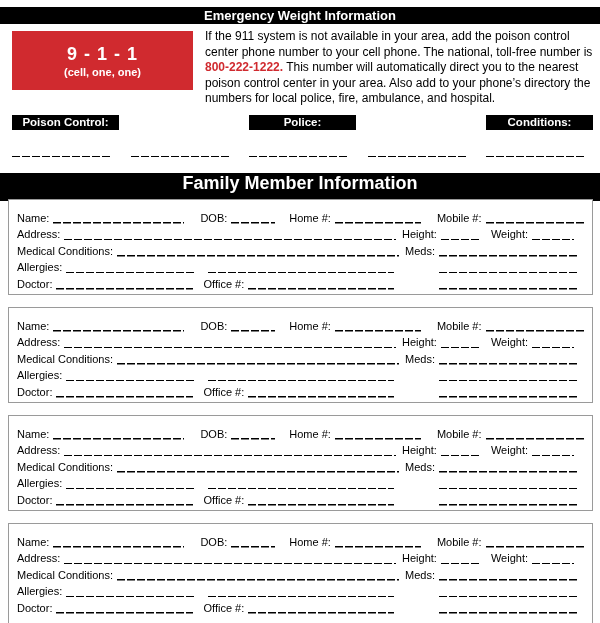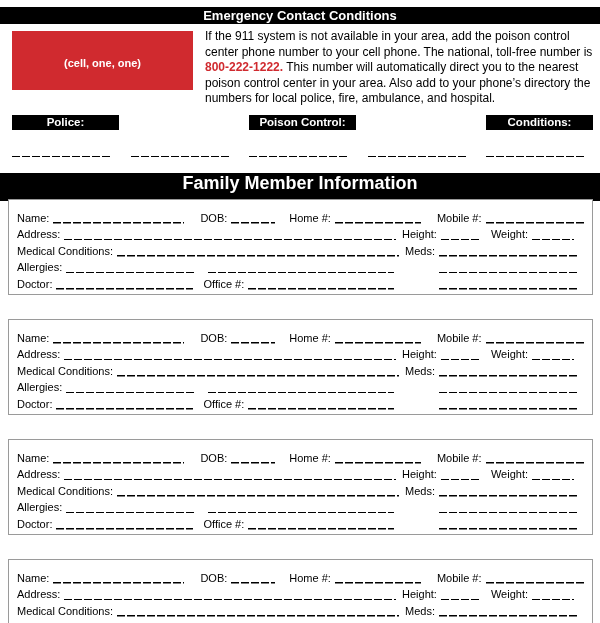--- a/index.html
+++ b/index.html
@@ -36,48 +36,49 @@
 
   
   .u { display:inline-block; flex:0 0 auto; height:11px; margin-bottom:1px;
     background:repeating-linear-gradient(90deg,#000 0 8px,transparent 8px 10px)
     left bottom / 100% 1.5px no-repeat; }
   .fill { flex:1 1 auto; min-width:0; }
 
   
   #family-blocks { left:8px; top:199px; width:585px; }
   .member-block { width:585px; height:96px; border:1px solid #9a9a9a;
-    padding:8px 8px 0 8px; margin-bottom:24px; background:#fff; }
+    padding:8px 8px 0 8px; margin-bottom:12px; background:#fff; }
   .member-block:last-child { height:104px; }
   .frow { display:flex; align-items:flex-end; height:16.6px; font-size:11px; }
   .lbl { white-space:nowrap; line-height:13px; margin-right:4px; flex:0 0 auto; }
   .w131{width:131px} .w44{width:44px} .w86{width:86px} .w38{width:38px}
   .w42{width:42px} .w139{width:139px} .w128{width:128px} .w137{width:137px}
   .ml10{margin-left:10px} .ml12{margin-left:12px} .ml14{margin-left:14px}
   .ml16{margin-left:16px} .mr6{margin-right:6px} .mr10{margin-right:10px}
   .mr45{margin-right:45px}
 </style>
 </head>
 <body>
 
 <div id="top-bar" class="abs section-bar">
-  <span>Emergency Contact Conditions</span>
+  <span>Emergency Weight Information</span>
 </div>
 
 <div id="nine-box" class="abs" style="background: rgb(208, 42, 47);">
+  <div class="big">9 - 1 - 1</div>
   <div class="mid">(cell, one, one)</div>
 </div>
 
 <div id="intro" class="abs">
   <span>If the 911 system is not available in your area, add the poison control center phone number to your cell phone. The national, toll-free number is </span><span class="phone" style="color: rgb(208, 42, 47);">800-222-1222.</span><span> This number will automatically direct you to the nearest poison control center in your area. Also add to your phone’s directory the numbers for local police, fire, ambulance, and hospital.</span>
 </div>
 
 <div id="contact-bars" class="abs">
+  <div class="contact-bar">Poison Control:</div>
   <div class="contact-bar">Police:</div>
-  <div class="contact-bar">Poison Control:</div>
   <div class="contact-bar">Conditions:</div>
 </div>
 
 <div id="contact-lines" class="abs">
   <div class="contact-cell">
       <span class="u" style="width:100px"></span>
     </div>
   <div class="contact-cell">
       <span class="u" style="width:100px"></span>
     </div>

